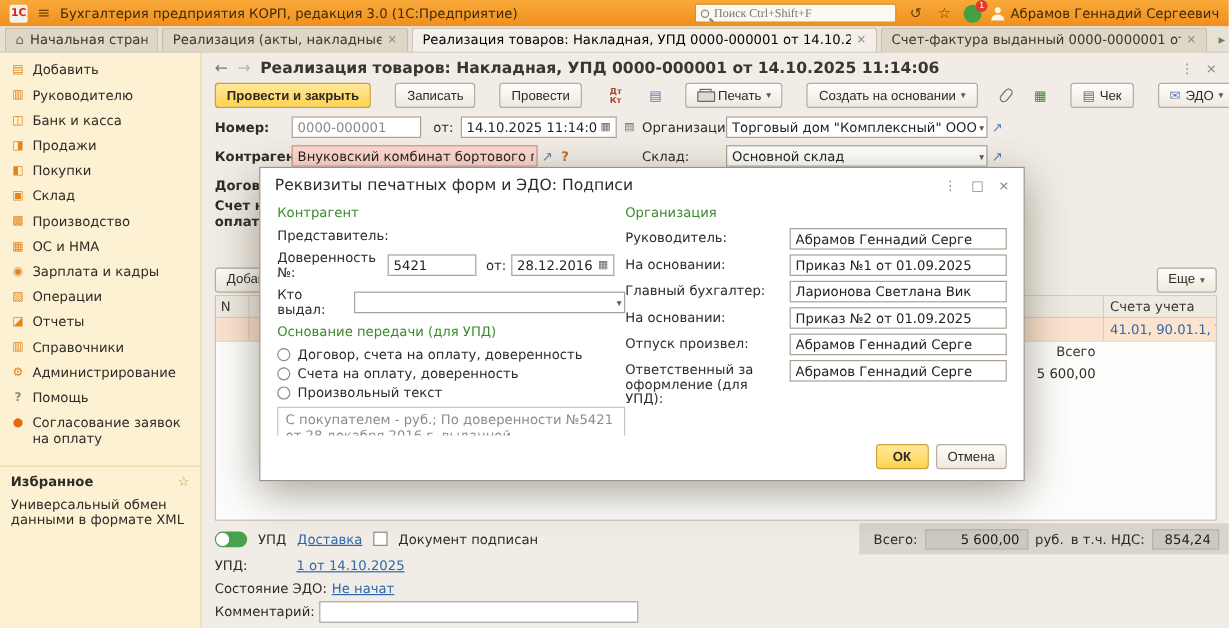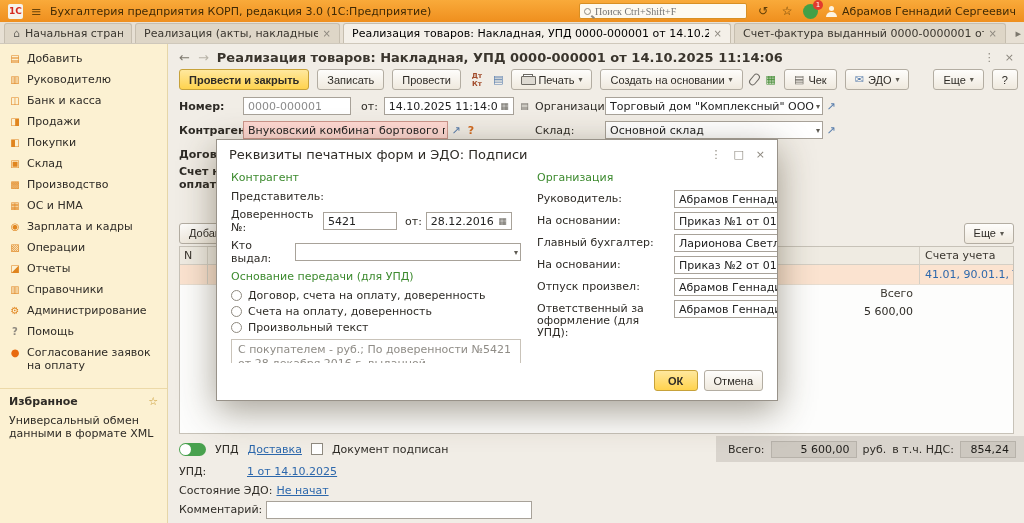--- a/index.html
+++ b/index.html
@@ -43,21 +43,21 @@
   .fav-item { padding:2px 9px 4px; line-height:13px; color:#2e2b26; }
 
   
   .main { position:absolute; top:44px; left:169px; right:0; bottom:0; background:#f1ede6; }
   .doc-header { height:24px; display:flex; align-items:center; gap:8px; padding:2px 10px 0; }
   .nav-ar { font-size:13px; color:#7c776d; }
   .nav-ar.dim { color:#b8b3a8; }
   .doc-title { font-size:13px; font-weight:600; color:#3a352d; white-space:nowrap; overflow:hidden; }
   .hdr-right { margin-left:auto; display:flex; gap:10px; color:#8d887f; font-size:11px; }
 
-  .doc-toolbar { height:26px; display:flex; align-items:flex-start; gap:8px; padding:1px 10px 4px; }
+  .doc-toolbar { height:26px; display:flex; align-items:flex-start; gap:20px; padding:1px 10px 4px; }
   .btn { height:21px; display:inline-flex; align-items:center; gap:4px; padding:0 9px; border:1px solid #b3ada2; border-radius:3px; background:linear-gradient(#fefdfb,#efe9de); font-size:11px; color:#2e2b26; white-space:nowrap; }
   .btn.primary { background:linear-gradient(#ffe89e,#ffd34e); border-color:#c7a23a; font-weight:bold; }
   .chev { font-size:8px; color:#5d5a52; }
   .ibtn { width:22px; height:21px; display:inline-flex; align-items:center; justify-content:center; border-radius:3px; }
   .ic-post { font-size:7px; line-height:8px; width:16px; color:#a14a2a; font-weight:bold; text-align:center; white-space:normal; }
   .ic-blue { color:#5a7fae; font-size:11px; }
   .ic-green { color:#3c8a2e; font-size:11px; }
   .ic-gray { color:#6d6a63; font-size:11px; }
   .prn { width:13px; height:11px; position:relative; }
   .prn::before { content:""; position:absolute; top:0; left:2px; width:8px; height:4px; background:#fff; border:1px solid #6d6a64; }
@@ -101,25 +101,25 @@
   .chk { width:12px; height:12px; border:1px solid #8f8a80; background:#fff; flex:none; }
   .totals { margin-left:auto; height:26px; background:#d9d4cd; display:flex; align-items:center; gap:6px; padding:0 8px 0 12px; }
   .vbox { background:#cdc8c0; border:1px solid #b7b2aa; padding:1px 6px; text-align:right; color:#1e1c19; }
   .vbox.w1 { min-width:86px; } .vbox.w2 { min-width:56px; }
 
   .b-row { display:flex; align-items:center; padding:0 10px; height:19px; gap:4px; }
   .b-label { min-width:64px; }
   .comment-inp { width:266px; }
 
   
-  .modal { position:absolute; left:216px; top:139px; width:562px; height:262px; background:#fff; border:1px solid #989289; box-shadow:0 10px 34px rgba(60,48,25,.45); display:flex; flex-direction:column; z-index:10; }
+  .modal { position:absolute; left:216px; top:139px; width:638px; height:262px; background:#fff; border:1px solid #989289; box-shadow:0 10px 34px rgba(60,48,25,.45); display:flex; flex-direction:column; z-index:10; }
   .m-head { display:flex; align-items:center; padding:7px 12px 5px; }
   .m-title { flex:1; font-size:13px; color:#2f2c27; }
   .m-hic { color:#8d887f; font-size:11px; margin-left:12px; }
-  .m-body { flex:1; display:flex; gap:16px; padding:0 14px; overflow:hidden; }
+  .m-body { flex:1; display:flex; padding:0 14px; overflow:hidden; }
   .m-left { width:290px; flex:none; }
   .m-right { flex:1; }
   .sec { color:#3c8a2e; margin:4px 0 6px; }
   .m-row { display:flex; align-items:center; margin-bottom:5px; gap:4px; }
   .dots { border-left:1px solid #b9b3a9; padding:0 4px; color:#444; font-size:9px; align-self:stretch; display:flex; align-items:center; }
   .ph { color:#9a978f; }
   .rad-row { display:flex; align-items:center; gap:6px; margin:3px 0; }
   .rad { width:11px; height:11px; border:1px solid #8f8a80; border-radius:50%; background:#fff; position:relative; flex:none; }
   .rad.on::after { content:""; position:absolute; inset:2.5px; background:#3a3a3a; border-radius:50%; }
   .preview { margin-top:5px; border:1px solid #c9c3b9; min-height:38px; padding:3px 6px; color:#8f8c86; line-height:14px; }

